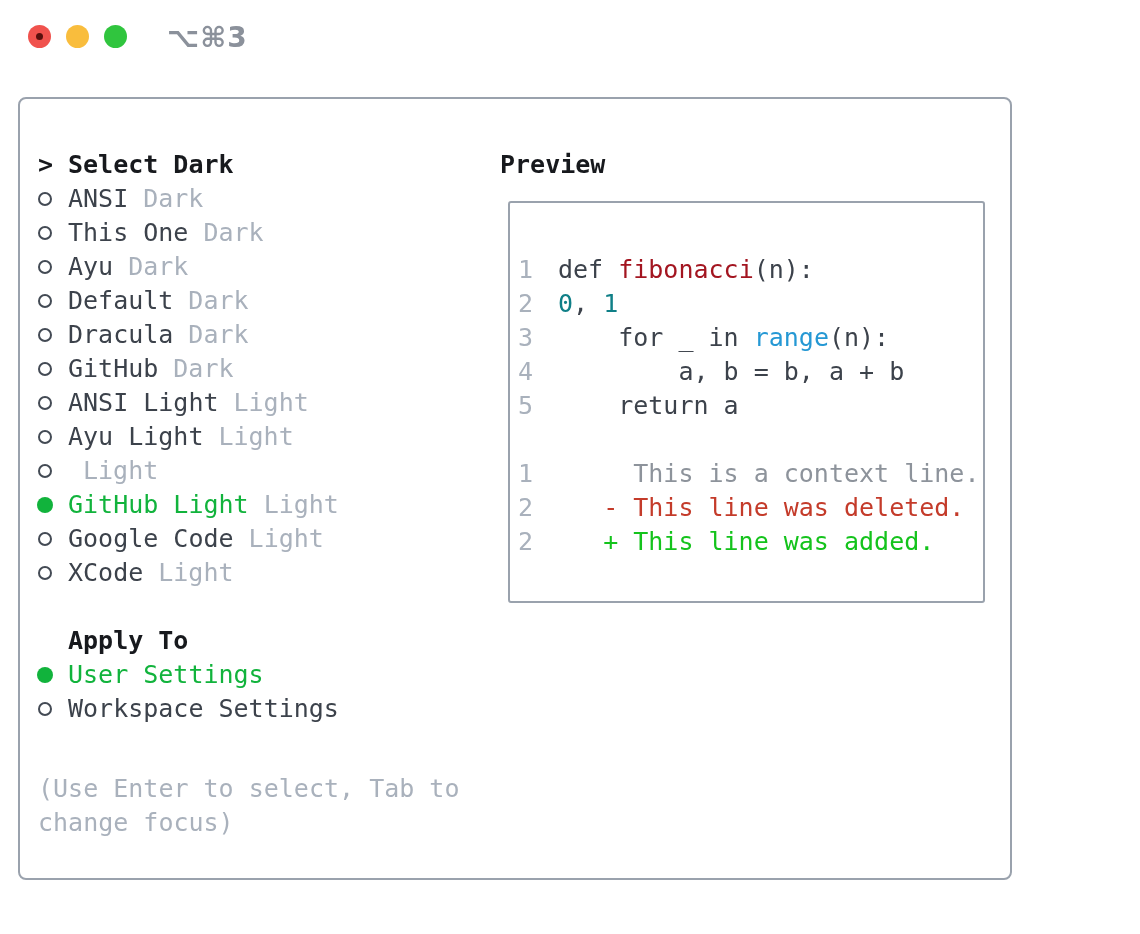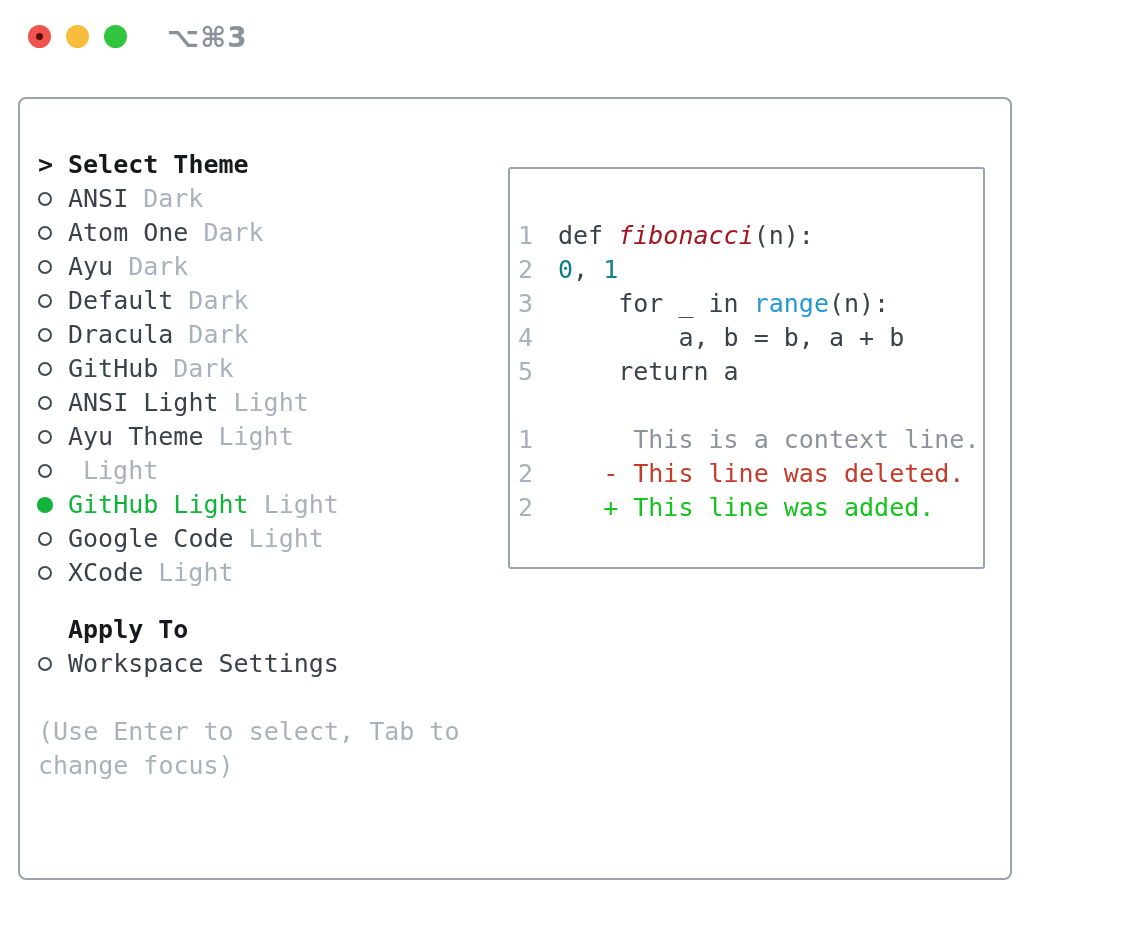--- a/index.html
+++ b/index.html
@@ -45,33 +45,33 @@
   
   .row{display:flex;align-items:center;height:34px;white-space:pre;}
   .marker{flex:0 0 30px;width:30px;display:flex;align-items:center;}
   .prompt-caret{font-weight:bold;color:var(--text-black);}
   .dot{width:14px;height:14px;border:2px solid #434a54;border-radius:50%;box-sizing:border-box;}
   .dot.filled{width:16px;height:16px;border:none;background:var(--selection-green);margin-left:-1px;}
   .col-title{font-weight:bold;color:var(--text-black);}
   .item-name{color:var(--text-dark);}
   .selected .item-name{color:var(--selection-green);}
   .item-tag{color:var(--muted-gray);margin-left:15px;}
-  .apply-block{margin-top:23px;}
-  .help{margin-top:34px;color:var(--muted-gray);}
+  .apply-block{margin-top:34px;}
+  .help{margin-top:46px;color:var(--muted-gray);}
   .help div{height:34px;white-space:pre;}
   
   .preview-title{height:34px;}
   .preview-box{margin-left:8px;margin-top:19px;width:477px;height:402px;
       border:2px solid var(--border-gray);border-radius:3px;
       padding:16px 0 0 8px;box-sizing:border-box;overflow:hidden;background:var(--window-bg);}
   .code-row{display:flex;align-items:center;height:34px;white-space:pre;}
   .lineno{flex:0 0 40px;width:40px;color:var(--muted-gray);}
   .blank{height:34px;}
   .tok-fg{color:var(--text-dark);}
-  .tok-func{color:var(--function-red);font-style:italic;}
+  .tok-func{color:var(--function-red);}
   .tok-num{color:var(--number-teal);}
   .tok-builtin{color:var(--builtin-blue);}
   .tok-context{color:var(--context-gray);text-align:center;}
   .tok-deleted{color:var(--deleted-red);}
   .tok-added{color:var(--added-green);}
 </style>
 </head>
 <body>
 
 <div>
@@ -83,55 +83,57 @@
     <button class="tl yellow"></button>
     <button class="tl green"></button>
     <span class="shortcut">⌥⌘3</span>
   </div>
 
   <div class="panel">
 
     <div class="left-col">
       <div class="row">
         <span class="marker prompt-caret">&gt;</span>
-        <span class="col-title">Select Theme</span>
+        <span class="col-title">Select Dark</span>
       </div>
 
       <div id="theme-list">
           <div class="row theme-item"><span class="marker"><span class="dot"></span></span><span class="item-name">ANSI</span><span class="item-tag">Dark</span></div>
-          <div class="row theme-item"><span class="marker"><span class="dot"></span></span><span class="item-name">Atom One</span><span class="item-tag">Dark</span></div>
+          <div class="row theme-item"><span class="marker"><span class="dot"></span></span><span class="item-name">This One</span><span class="item-tag">Dark</span></div>
           <div class="row theme-item"><span class="marker"><span class="dot"></span></span><span class="item-name">Ayu</span><span class="item-tag">Dark</span></div>
           <div class="row theme-item"><span class="marker"><span class="dot"></span></span><span class="item-name">Default</span><span class="item-tag">Dark</span></div>
           <div class="row theme-item"><span class="marker"><span class="dot"></span></span><span class="item-name">Dracula</span><span class="item-tag">Dark</span></div>
           <div class="row theme-item"><span class="marker"><span class="dot"></span></span><span class="item-name">GitHub</span><span class="item-tag">Dark</span></div>
           <div class="row theme-item"><span class="marker"><span class="dot"></span></span><span class="item-name">ANSI Light</span><span class="item-tag">Light</span></div>
-          <div class="row theme-item"><span class="marker"><span class="dot"></span></span><span class="item-name">Ayu Theme</span><span class="item-tag">Light</span></div>
+          <div class="row theme-item"><span class="marker"><span class="dot"></span></span><span class="item-name">Ayu Light</span><span class="item-tag">Light</span></div>
           <div class="row theme-item"><span class="marker"><span class="dot"></span></span><span class="item-tag">Light</span></div>
           <div class="row theme-item selected"><span class="marker"><span class="dot filled"></span></span><span class="item-name">GitHub Light</span><span class="item-tag">Light</span></div>
           <div class="row theme-item"><span class="marker"><span class="dot"></span></span><span class="item-name">Google Code</span><span class="item-tag">Light</span></div>
           <div class="row theme-item"><span class="marker"><span class="dot"></span></span><span class="item-name">XCode</span><span class="item-tag">Light</span></div>
         </div>
 
       <div class="apply-block">
         <div class="row">
           <span class="marker"></span>
           <span class="col-title">Apply To</span>
         </div>
         <div id="apply-list">
+            <div class="row apply-option selected"><span class="marker"><span class="dot filled"></span></span><span class="item-name">User Settings</span></div>
             <div class="row apply-option"><span class="marker"><span class="dot"></span></span><span class="item-name">Workspace Settings</span></div>
           </div>
       </div>
 
       <div class="help" id="help">
           <div>(Use Enter to select, Tab to</div>
           <div>change focus)</div>
         </div>
     </div>
 
     <div class="right-col">
+      <div class="col-title preview-title">Preview</div>
       <div class="preview-box">
         <div class="blank"></div>
         <div id="code-block">
             <div class="code-row"><span class="lineno">1</span><span class="tok-fg">def </span><span class="tok-func">fibonacci</span><span class="tok-fg">(n):</span></div>
             <div class="code-row"><span class="lineno">2</span><span class="tok-num">0</span><span class="tok-fg">, </span><span class="tok-num">1</span></div>
             <div class="code-row"><span class="lineno">3</span><span class="tok-fg">    for _ in </span><span class="tok-builtin">range</span><span class="tok-fg">(n):</span></div>
             <div class="code-row"><span class="lineno">4</span><span class="tok-fg">        a, b = b, a + b</span></div>
             <div class="code-row"><span class="lineno">5</span><span class="tok-fg">    return a</span></div>
           </div>
         <div class="blank"></div>

